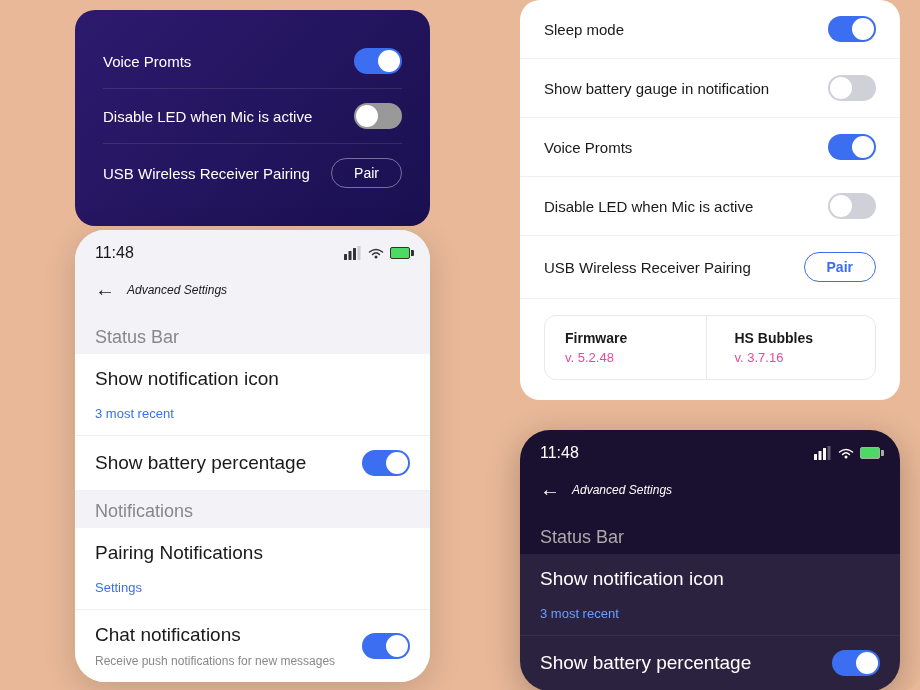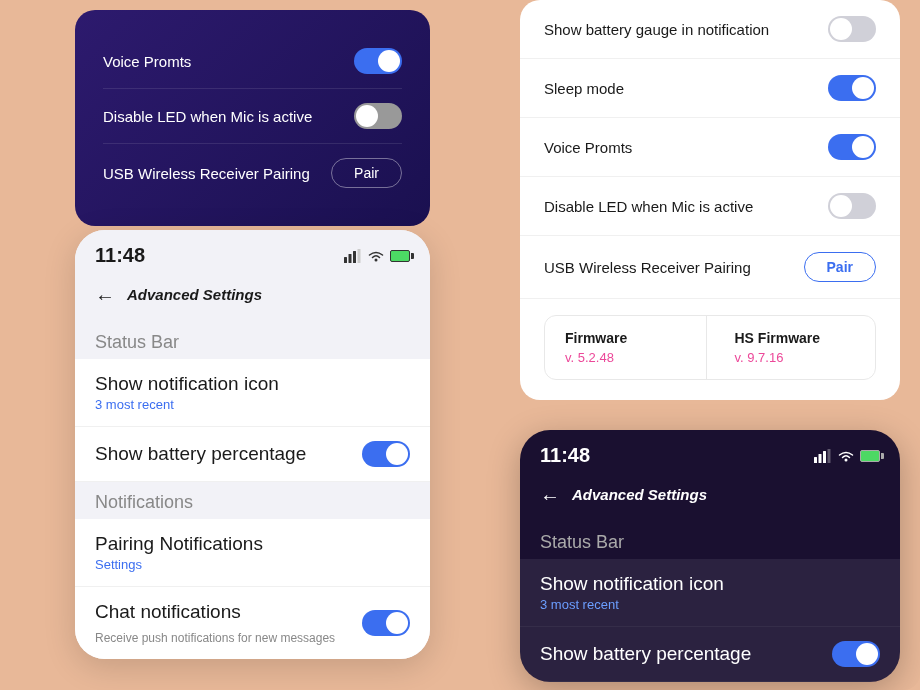--- a/index.html
+++ b/index.html
@@ -160,22 +160,22 @@
       box-shadow: 0 8px 32px rgba(0,0,0,0.15);
     }
     .phone-status-bar {
       display: flex;
       align-items: center;
       justify-content: space-between;
       padding: 14px 20px 8px;
       background: #f2f2f7;
     }
     .phone-time {
-      font-size: 20px;
-      font-weight: 700;
+      font-size: 16px;
+      font-weight: 400;
       color: #1a1a1a;
     }
     .phone-icons {
       display: flex;
       align-items: center;
       gap: 5px;
     }
     .phone-icons svg {
       width: 18px;
       height: 18px;
@@ -185,22 +185,22 @@
       align-items: center;
       padding: 8px 20px 16px;
       background: #f2f2f7;
     }
     .back-arrow {
       font-size: 20px;
       margin-right: 12px;
       color: #1a1a1a;
     }
     .page-title {
-      font-size: 15px;
-      font-weight: 700;
+      font-size: 12px;
+      font-weight: 400;
       font-style: italic;
       color: #1a1a1a;
     }
     .section-label {
       font-size: 18px;
       color: #888;
       padding: 10px 20px 6px;
       background: #f2f2f7;
     }
     .setting-item {
@@ -215,21 +215,21 @@
       border-bottom: none;
     }
     .setting-item-text .main {
       font-size: 19px;
       font-weight: 500;
       color: #1a1a1a;
     }
     .setting-item-text .sub {
       font-size: 13px;
       color: #3b6ef0;
-      margin-top: 2px;
+      margin-top: 16px;
     }
     .setting-item-text .sub-gray {
       font-size: 12px;
       color: #888;
       margin-top: 8px;
     }
 
     
     .card-bottom-right {
       position: absolute;
@@ -325,47 +325,47 @@
     <div class="toggle off"></div>
   </div>
   <div class="setting-row">
     <span class="setting-label">USB Wireless Receiver Pairing</span>
     <button class="pair-btn-dark">Pair</button>
   </div>
 </div>
 
 <div class="card-top-right">
   <div class="setting-row">
+    <span class="setting-label">Sleep mode</span>
+    <div class="toggle on"></div>
+  </div>
+  <div class="setting-row">
     <span class="setting-label">Show battery gauge in notification</span>
     <div class="toggle off-light"></div>
-  </div>
-  <div class="setting-row">
-    <span class="setting-label">Sleep mode</span>
-    <div class="toggle on"></div>
   </div>
   <div class="setting-row">
     <span class="setting-label">Voice Promts</span>
     <div class="toggle on"></div>
   </div>
   <div class="setting-row">
     <span class="setting-label">Disable LED when Mic is active</span>
     <div class="toggle off-light"></div>
   </div>
   <div class="setting-row">
     <span class="setting-label">USB Wireless Receiver Pairing</span>
     <button class="pair-btn-light">Pair</button>
   </div>
   <div class="firmware-row">
     <div class="firmware-item">
       <div class="firmware-name">Firmware</div>
       <div class="firmware-version">v. 5.2.48</div>
     </div>
     <div class="firmware-item">
-      <div class="firmware-name">HS Firmware</div>
-      <div class="firmware-version">v. 9.7.16</div>
+      <div class="firmware-name">HS Bubbles</div>
+      <div class="firmware-version">v. 3.7.16</div>
     </div>
   </div>
 </div>
 
 <div class="card-bottom-left">
   <div class="phone-status-bar">
     <span class="phone-time">11:48</span>
     <div class="phone-icons">
 
       <svg viewBox="0 0 18 14">

